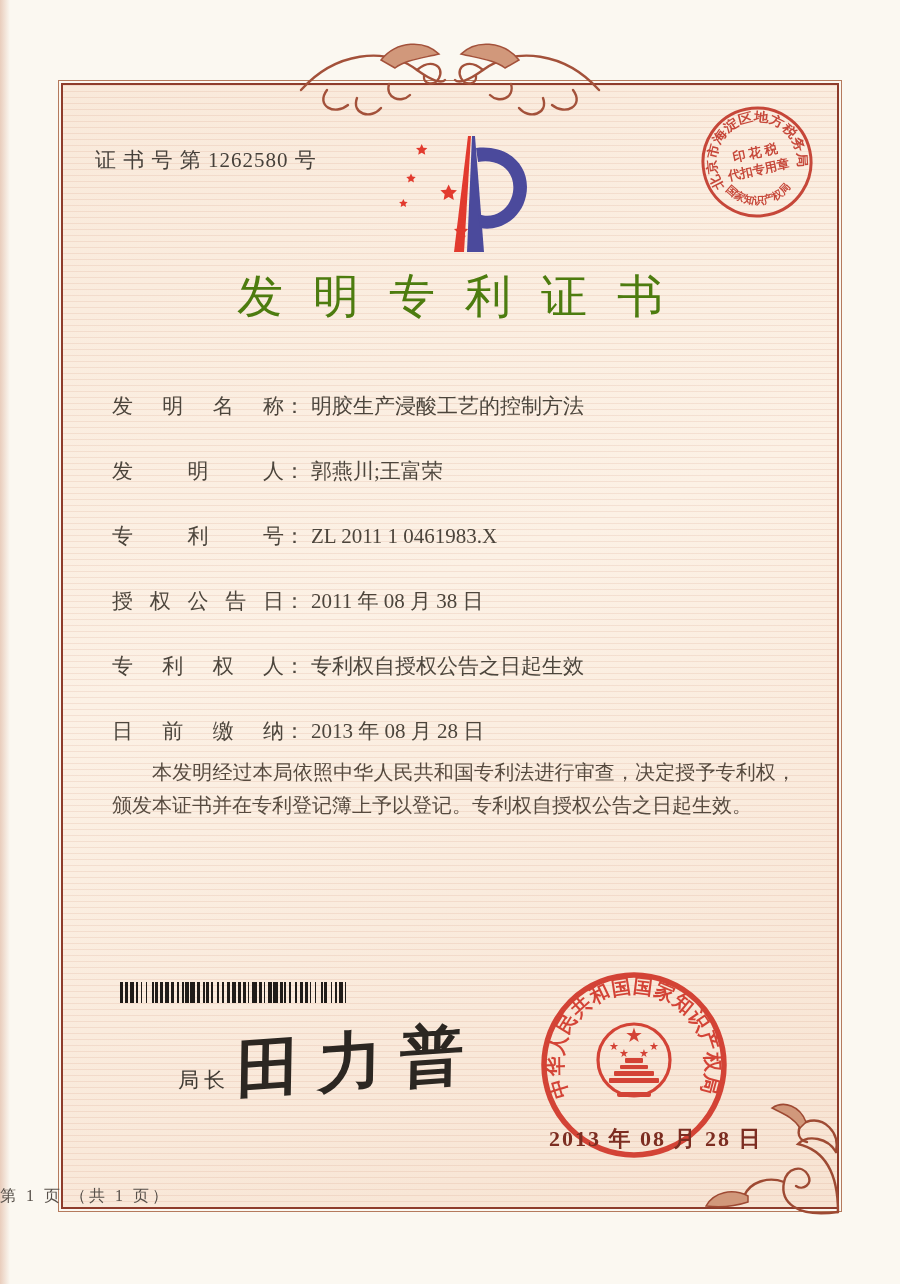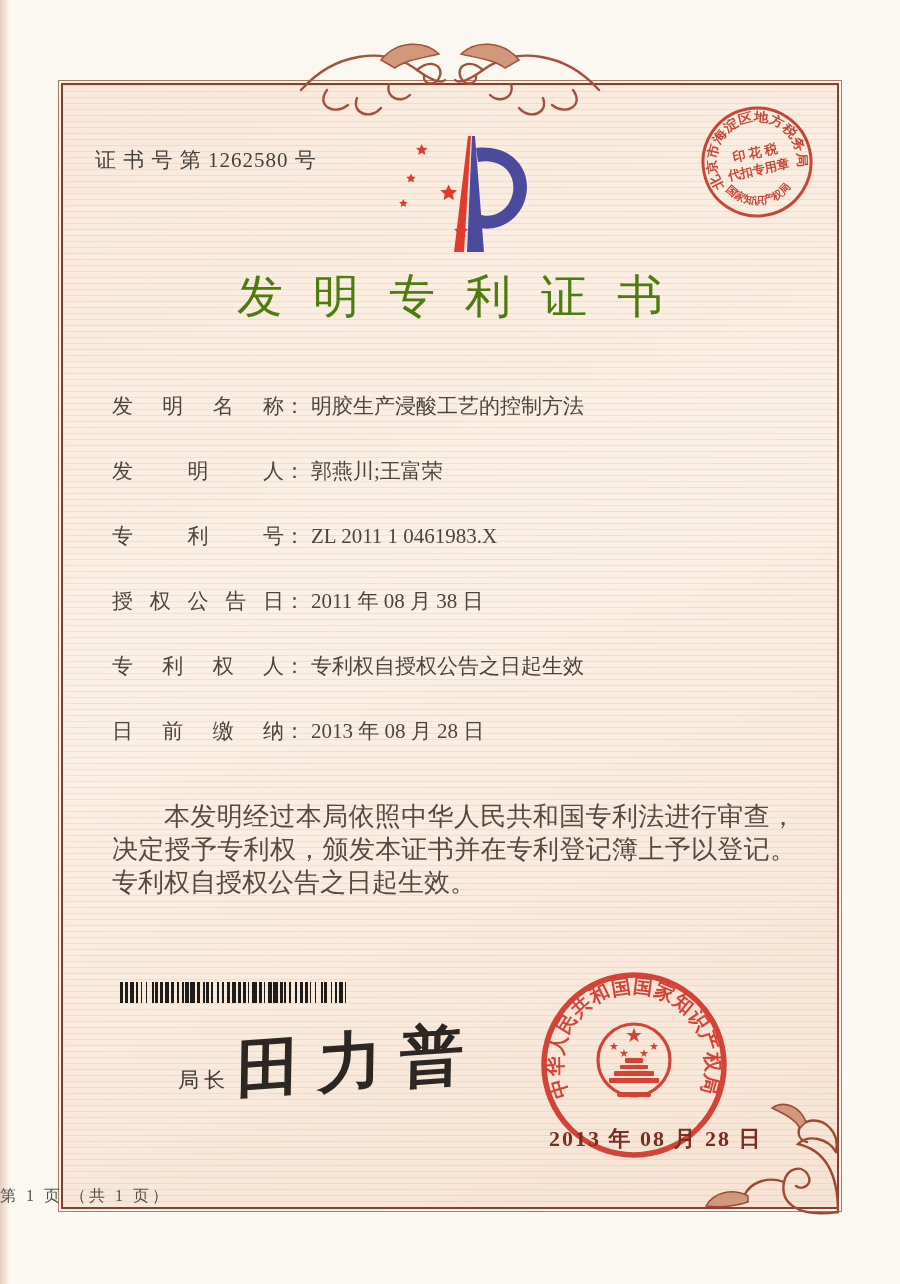--- a/index.html
+++ b/index.html
@@ -19,22 +19,22 @@
       repeating-linear-gradient(180deg,rgba(198,122,93,0.14) 0 1px,rgba(0,0,0,0) 1px 6px),
       linear-gradient(160deg,#f9e9da 0%,#fcf1e5 45%,#f7e3d2 100%);}
   .abs{position:absolute;}
   .cert-no{left:95px;top:146px;font-size:21px;color:#46403a;letter-spacing:1px;}
   .title{left:0;right:0;top:266px;text-align:center;font-size:46px;color:#4d7c0f;
     letter-spacing:30px;text-indent:30px;font-weight:500;}
   .fields{left:112px;top:392px;width:680px;}
   .field-row{height:28px;margin-bottom:37px;font-size:21px;color:#4c453c;white-space:nowrap;}
   .flabel{display:inline-block;width:172px;text-align:justify;text-align-last:justify;vertical-align:bottom;}
   .fvalue{margin-left:6px;}
-  .bodytext{left:112px;top:756px;width:684px;font-size:26px;line-height:33px;
-    color:#564a3f;text-align:justify;margin-top:44px;}
+  .bodytext{left:112px;top:756px;width:684px;font-size:20px;line-height:33px;
+    color:#564a3f;text-align:justify;}
   .bodytext p{margin:0;text-indent:2em;}
   .barcode{left:120px;top:982px;width:226px;height:21px;display:flex;overflow:hidden;}
   .barcode .b{background:#201c19;height:100%;}
   .sig-title{left:178px;top:1066px;font-size:21px;color:#3e3932;letter-spacing:5px;}
   .sig-name{left:236px;top:1018px;font-size:64px;color:#2c2722;letter-spacing:18px;
     font-weight:700;transform:rotate(-4deg) skewX(-5deg);}
   .seal{left:537px;top:968px;width:194px;height:194px;opacity:.95;}
   .seal-date{left:549px;top:1124px;font-size:22px;color:#7c2d21;letter-spacing:2px;font-weight:600;}
   .stamp{left:697px;top:102px;width:120px;height:120px;transform:rotate(-12deg);opacity:.92;}
   .footer{left:0;right:0;top:1186px;text-align:left;font-size:16px;color:#57504a;letter-spacing:3px;}

